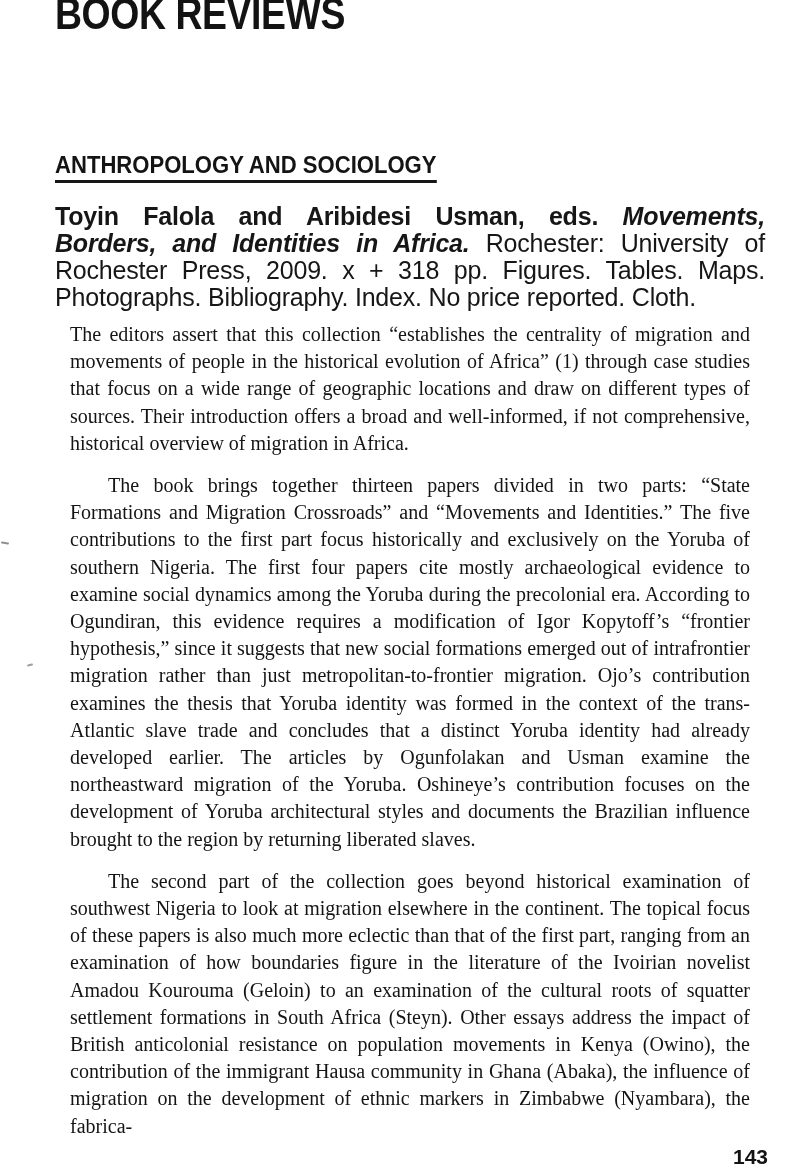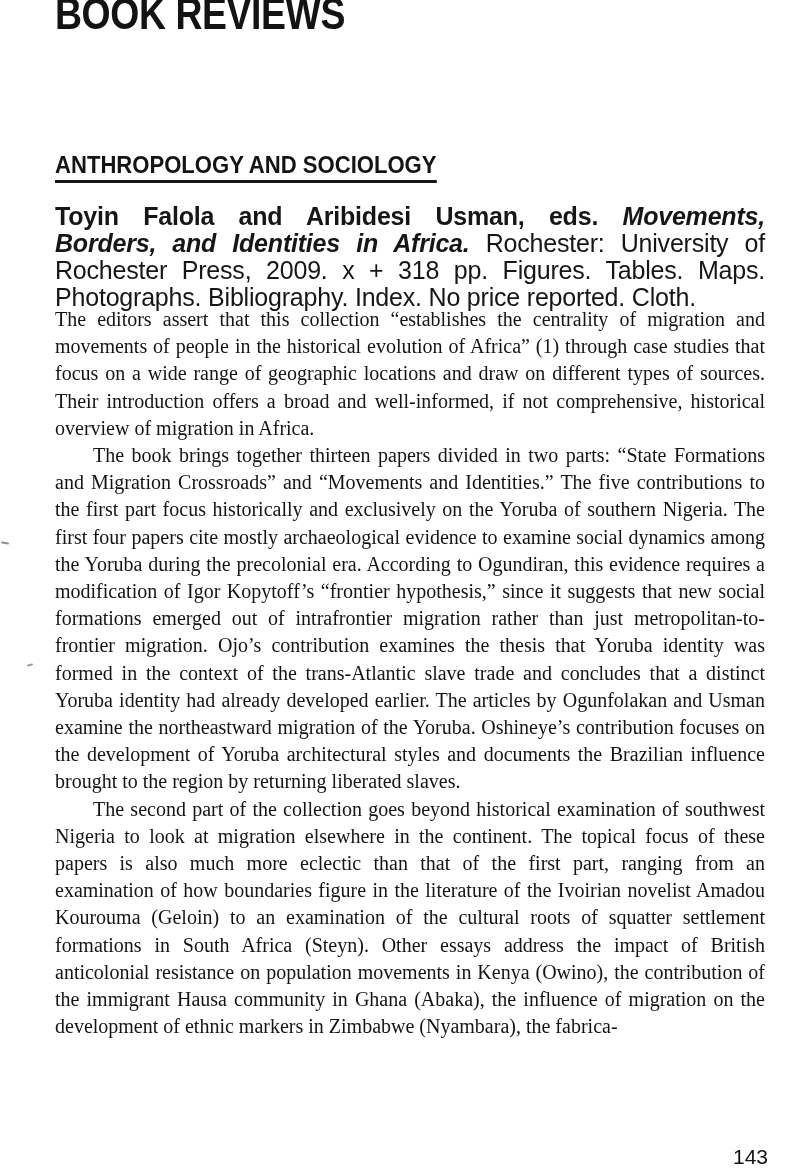--- a/index.html
+++ b/index.html
@@ -65,28 +65,28 @@
     top: 306px;
     width: 710px;
     font-family: "Liberation Serif", serif;
     font-size: 20px;
     line-height: 27.2px;
     text-align: justify;
     color: #141414;
     hyphens: auto;
     -webkit-hyphens: auto;
   }
-  .para { margin: 0; }
+  .para { margin: 15px; }
   .para.indent { text-indent: 38px; }
   .page-number {
     position: absolute;
     top: 1146px;
     right: 32px;
     font-family: "Liberation Sans", sans-serif;
-    font-weight: normal;
+    font-weight: bold;
     font-size: 21px;
     line-height: 1;
     color: #131313;
   }
   .artifact { position: absolute; border-radius: 1px; }
   .artifact.a1 { left: 1px;  top: 542px; width: 8px; height: 2px; background: #8f8f8f; transform: rotate(8deg); }
   .artifact.a2 { left: 27px; top: 664px; width: 6px; height: 2px; background: #9e9e9e; transform: rotate(-12deg); }
 </style>
 </head>
 <body>

